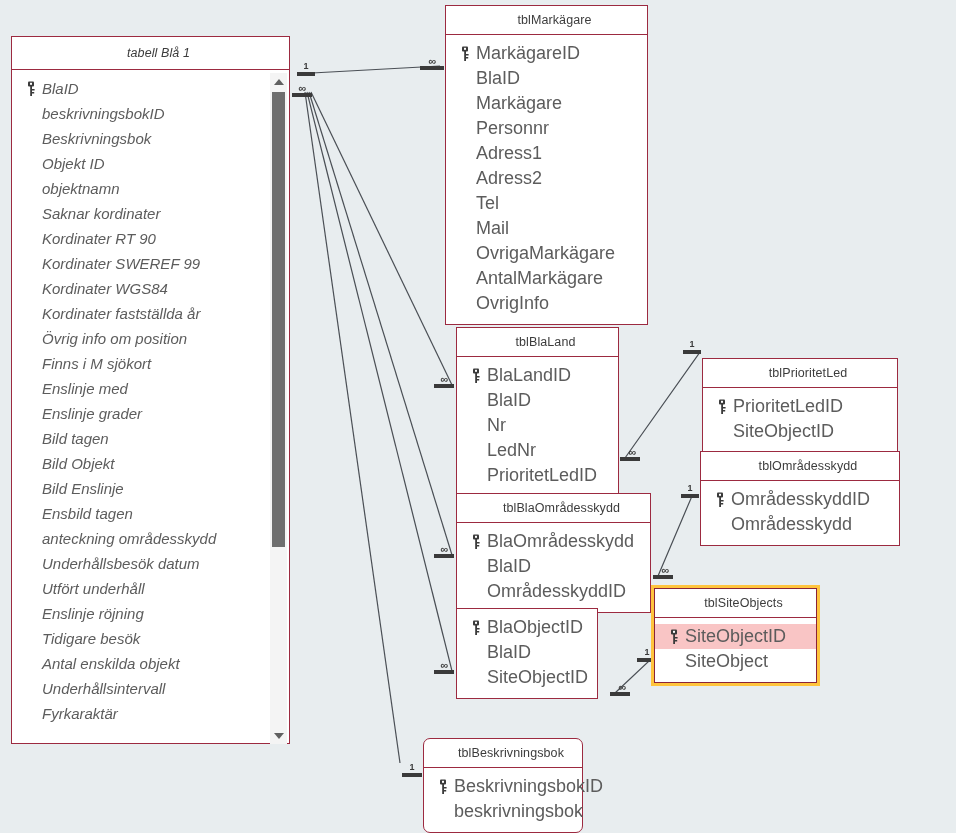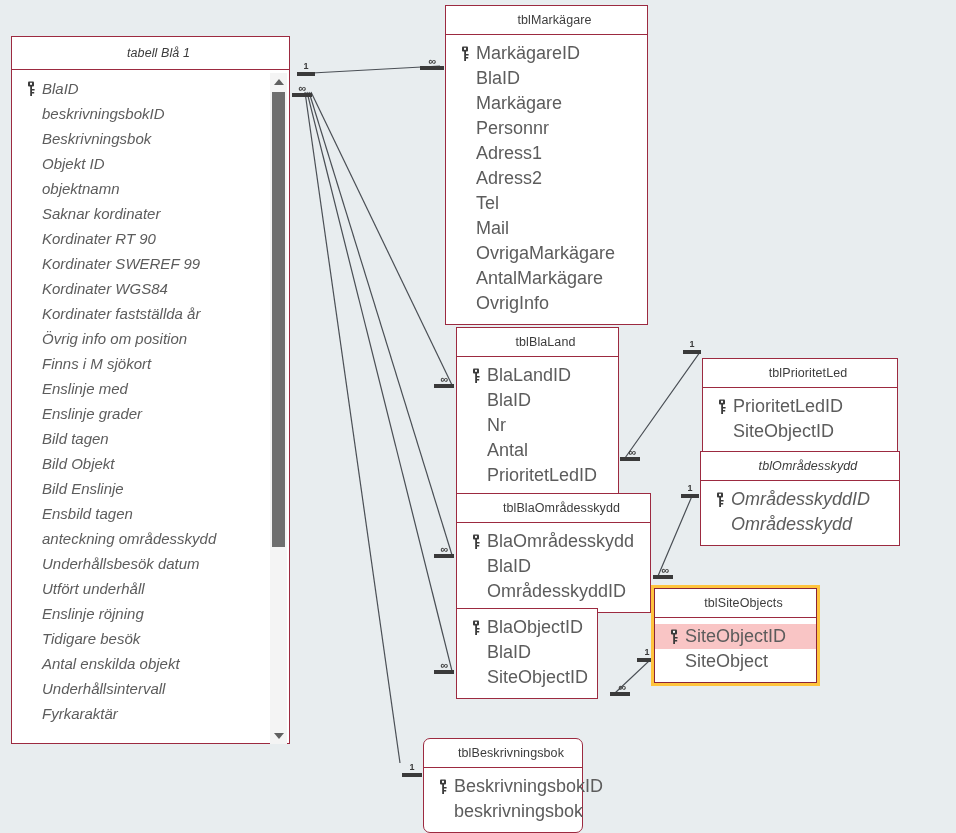--- a/index.html
+++ b/index.html
@@ -132,21 +132,21 @@
     border-left: 5px solid transparent;
     border-right: 5px solid transparent;
     border-top: 6px solid #606060;
   }
 
   
   #tblMarkagare      { left: 445px; top: 5px;   width: 203px; }
   #tblBlaLand        { left: 456px; top: 327px; width: 163px; }
   #tblPrioritetLed   { left: 702px; top: 310px; width: 196px; margin-top: 48px; }
   #tblBlaOmradesskydd{ left: 456px; top: 493px; width: 195px; }
-  #tblOmradesskydd   { left: 700px; top: 451px; width: 200px; font-style: italic; }
+  #tblOmradesskydd   { left: 700px; top: 451px; width: 200px; }
   #tblBlaObjects     { left: 456px; top: 608px; width: 142px; }
   #tblSiteObjects    { left: 654px; top: 588px; width: 163px; }
   #tblBeskrivningsbok{ left: 423px; top: 738px; width: 160px; border-radius: 7px; }
 
   
   .card {
     position: absolute;
     z-index: 4;
     font-size: 9px;
     font-weight: bold;
@@ -410,21 +410,21 @@
           </span>
           <span class="field-label">BlaLandID</span>
         </div>
         <div class="field">
           <span class="field-label">BlaID</span>
         </div>
         <div class="field">
           <span class="field-label">Nr</span>
         </div>
         <div class="field">
-          <span class="field-label">Antal</span>
+          <span class="field-label">LedNr</span>
         </div>
         <div class="field">
           <span class="field-label">PrioritetLedID</span>
         </div>
       </div>
   </div>
 
   <div class="tbox" id="tblPrioritetLed">
     <div class="tbox-title">tblPrioritetLed</div>
     <div class="fieldlist" id="fl-3">

